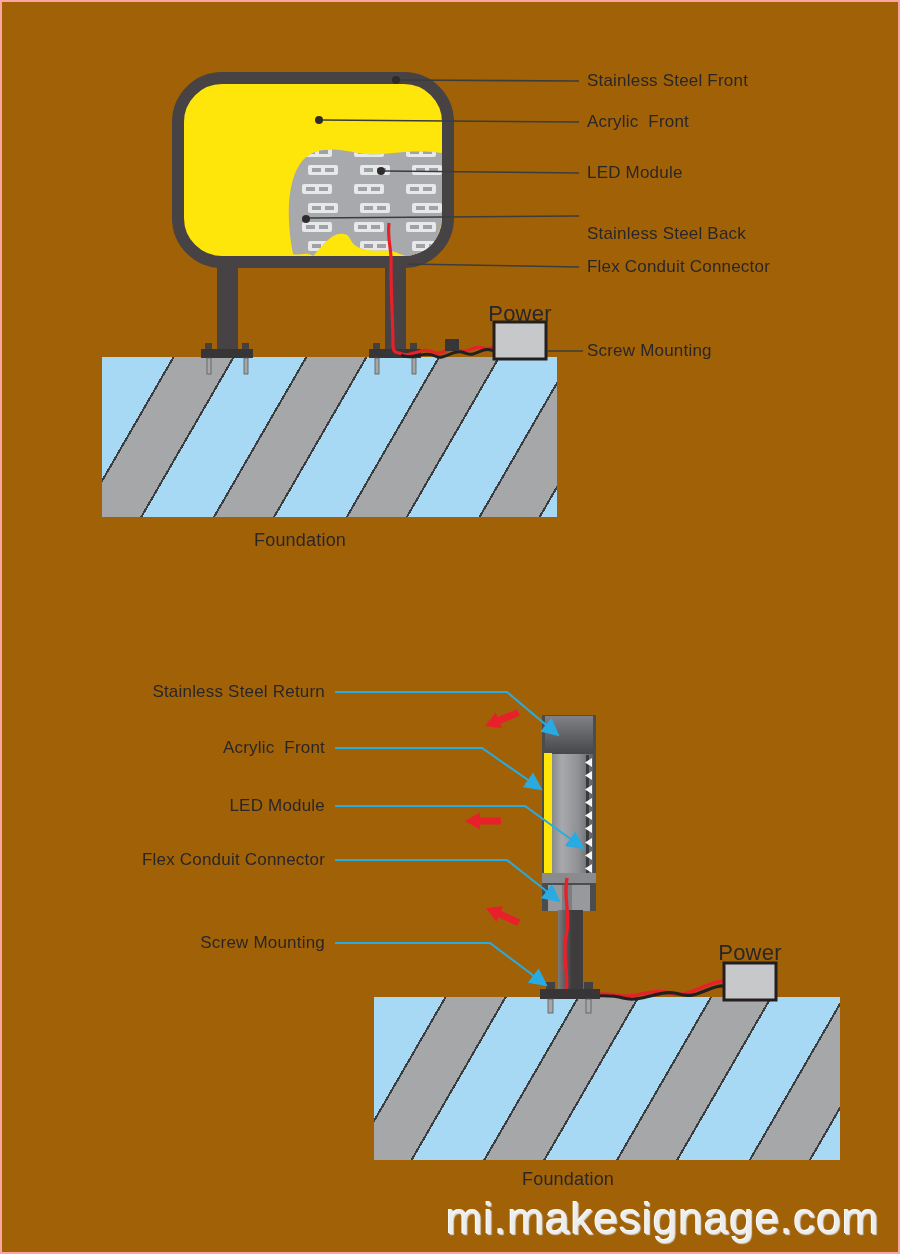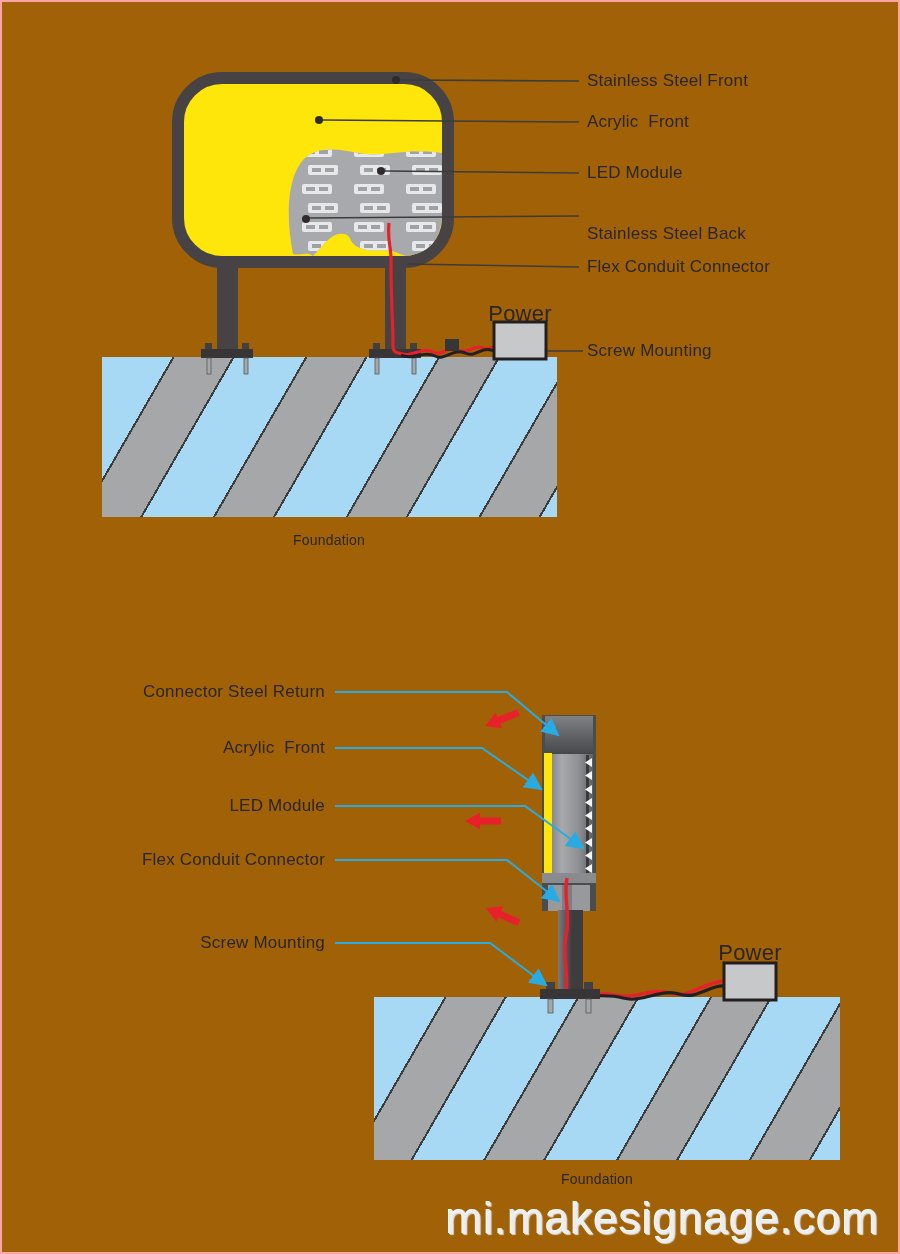--- a/index.html
+++ b/index.html
@@ -7,21 +7,21 @@
     position:relative; width:900px; height:1254px; background:#a16207;
     border:2px solid #fca5a5; box-sizing:border-box; overflow:hidden;
     font-family:"Liberation Sans", sans-serif;
   }
   .lbl {
     position:absolute; color:#2a2627; font-size:17px; line-height:22px;
     white-space:pre; letter-spacing:0.2px;
   }
   .lbl-right { width:223px; left:100px; text-align:right; }
   .small-lbl { font-size:22px; }
-  .cap-lbl { font-size:14px; text-align:center; }
+  .cap-lbl { font-size:18px; }
   .foundation {
     position:absolute;
     background:repeating-linear-gradient(120deg,
       #a8d9f4 0px,  #a8d9f4 61px,
       #3c3d3f 61px, #3c3d3f 63px,
       #a5a7a9 63px, #a5a7a9 113px,
       #3c3d3f 113px,#3c3d3f 115px);
   }
   #foundation-top    { left:100px; top:355px; width:455px; height:160px; }
   #foundation-bottom { left:372px; top:995px; width:466px; height:163px; }
@@ -240,21 +240,21 @@
 
   <div class="txt lbl" style="left:585px; top:68px;">Stainless Steel Front</div>
   <div class="txt lbl" style="left:585px; top:109px;">Acrylic  Front</div>
   <div class="txt lbl" style="left:585px; top:160px;">LED Module</div>
   <div class="txt lbl" style="left:585px; top:221px;">Stainless Steel Back</div>
   <div class="txt lbl" style="left:585px; top:254px;">Flex Conduit Connector</div>
   <div class="txt lbl" style="left:585px; top:338px;">Screw Mounting</div>
   <div class="txt lbl small-lbl" style="left:468px; top:301px; width:100px; text-align:center;">Power</div>
   <div class="txt lbl cap-lbl" style="left:252px; top:527px; width:150px;">Foundation</div>
 
-  <div class="txt lbl lbl-right" style="top:679px;">Connector Steel Return</div>
+  <div class="txt lbl lbl-right" style="top:679px;">Stainless Steel Return</div>
   <div class="txt lbl lbl-right" style="top:735px;">Acrylic  Front</div>
   <div class="txt lbl lbl-right" style="top:793px;">LED Module</div>
   <div class="txt lbl lbl-right" style="top:847px;">Flex Conduit Connector</div>
   <div class="txt lbl lbl-right" style="top:930px;">Screw Mounting</div>
   <div class="txt lbl small-lbl" style="left:698px; top:940px; width:100px; text-align:center;">Power</div>
   <div class="txt lbl cap-lbl" style="left:520px; top:1166px; width:150px;">Foundation</div>
 
   <div id="watermark">mi.makesignage.com</div>
 
 </div>

